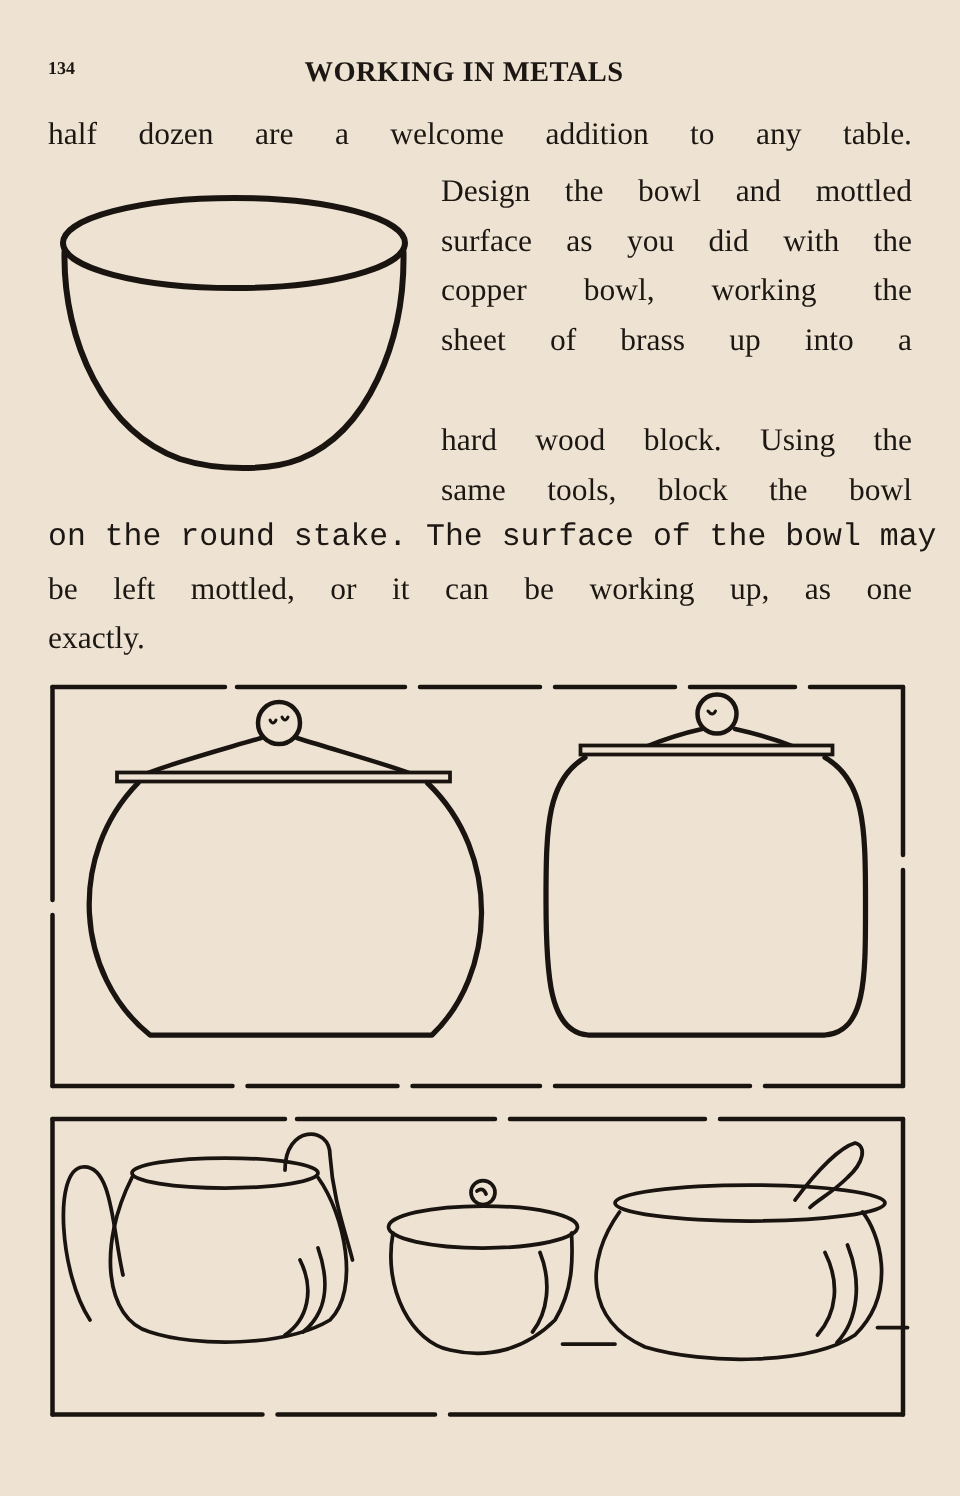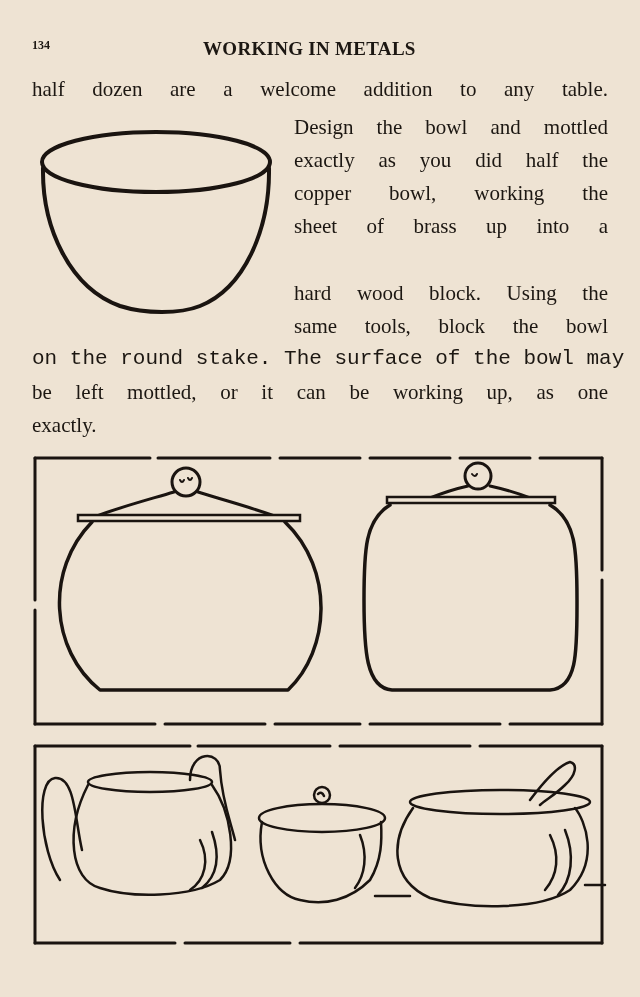--- a/index.html
+++ b/index.html
@@ -30,21 +30,21 @@
   </div>
 
   <div class="line justify" style="top:75px;left:32px;width:576px;">half dozen are a welcome addition to any table.</div>
 
   <svg style="left:30px;top:118px;" width="250" height="210" viewBox="0 0 250 210">
     <ellipse class="ink" cx="126" cy="44" rx="114" ry="30" stroke-width="4"></ellipse>
     <path class="ink" stroke-width="4" d="M13 50 C 12 110, 40 170, 90 188 C 115 196, 150 196, 170 188 C 215 170, 240 110, 239 50"></path>
   </svg>
 
   <div class="line justify" style="top:113px;left:294px;width:314px;">Design the bowl and mottled</div>
-  <div class="line justify" style="top:146px;left:294px;width:314px;">exactly as you did half the</div>
+  <div class="line justify" style="top:146px;left:294px;width:314px;">surface as you did with the</div>
   <div class="line justify" style="top:179px;left:294px;width:314px;">copper bowl, working the</div>
   <div class="line justify" style="top:212px;left:294px;width:314px;">sheet of brass up into a</div>
   <div class="line justify" style="top:279px;left:294px;width:314px;">hard wood block. Using the</div>
   <div class="line justify" style="top:312px;left:294px;width:314px;">same tools, block the bowl</div>
   <div class="line justify" style="top:345px;left:32px;width:576px;font-family:Liberation Mono, monospace;">on the round stake. The surface of the bowl may</div>
   <div class="line justify" style="top:378px;left:32px;width:576px;">be left mottled, or it can be working up, as one</div>
   <div class="line" style="top:411px;left:32px;">exactly.</div>
 
   <svg style="left:30px;top:450px;" width="580" height="280" viewBox="0 0 580 280">
     <g class="ink" stroke-width="3">

